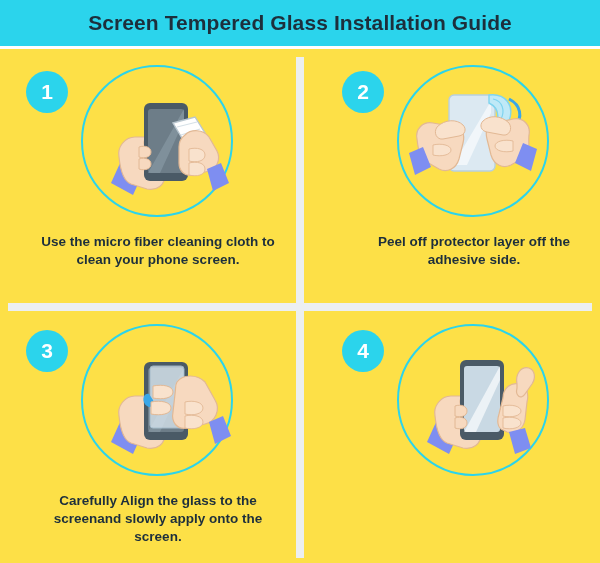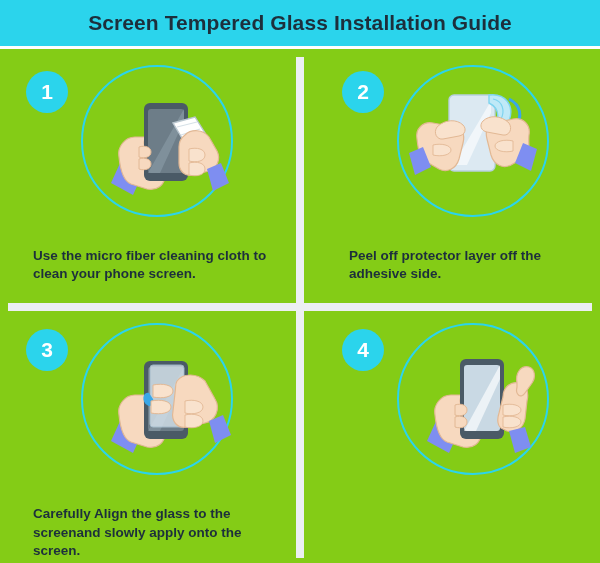--- a/index.html
+++ b/index.html
@@ -10,21 +10,21 @@
     width: 600px;
     height: 563px;
     background: #ffffff;
     font-family: "Liberation Sans", sans-serif;
     overflow: hidden;
   }
   .poster {
     position: relative;
     width: 600px;
     height: 563px;
-    background: #84cc16;
+    background: #fde047;
     box-sizing: border-box;
   }
   
   .header {
     height: 46px;
     background: #2bd4ec;
     display: flex;
     align-items: center;
     justify-content: center;
     border-bottom: 3px solid #ffffff;
@@ -95,22 +95,22 @@
     left: 63px;
     top: 6px;
     width: 152px;
     height: 152px;
     border-radius: 50%;
     border: 2px solid #2bd4ec;
     box-sizing: border-box;
     z-index: 1;
   }
   .caption {
-    margin-top: 20px;
-    text-align: left;
+    margin-top: 6px;
+    text-align: center;
     color: #1d2f3c;
     font-size: 13.5px;
     font-weight: bold;
     line-height: 1.35;
     width: 250px;
   }
   .scene {
     position: absolute;
     left: 63px;
     top: 6px;

